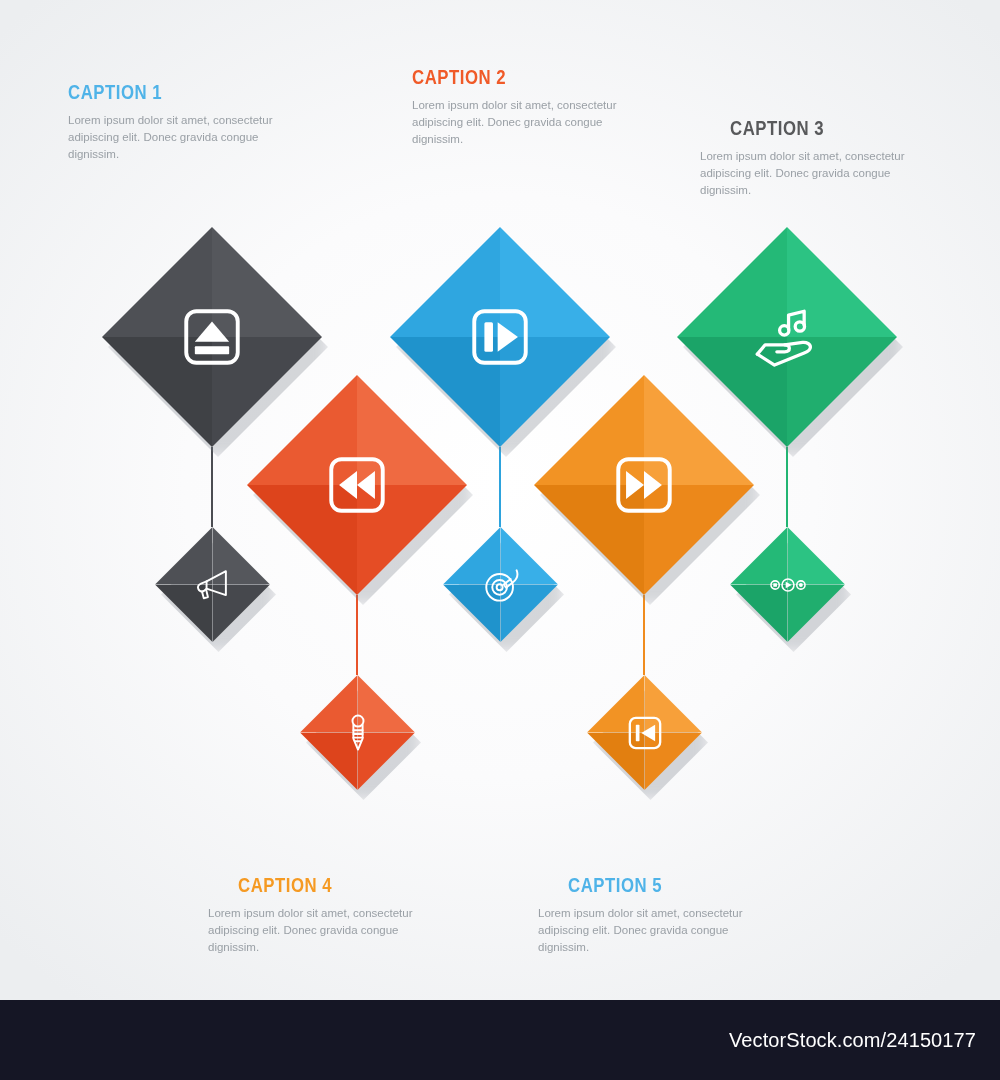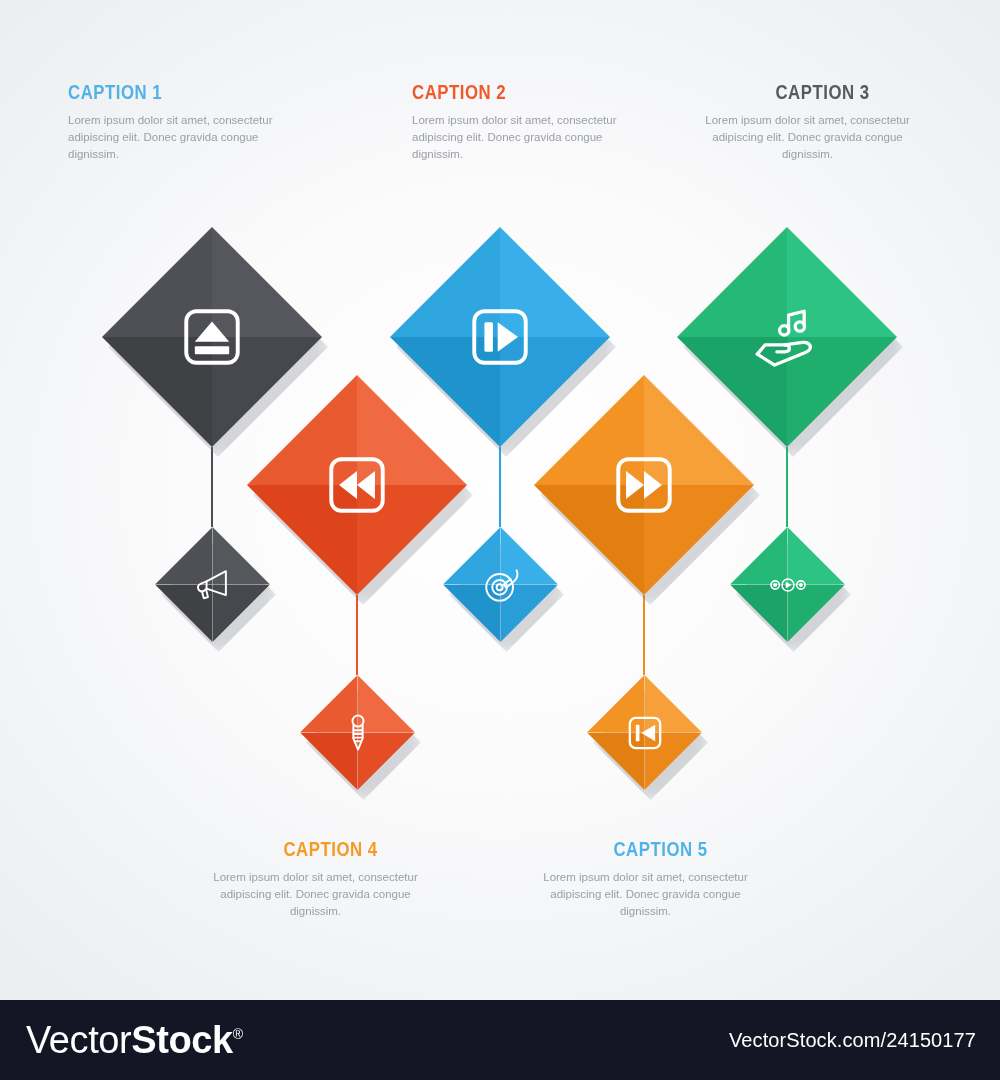--- a/index.html
+++ b/index.html
@@ -41,21 +41,21 @@
   }
   .caption-title.right-al {
     transform-origin: right center;
   }
   .caption-body {
     margin-top: 9px;
     font-size: 11.5px;
     line-height: 1.45;
     color: #9aa0a6;
   }
-  .cap-right { text-align: center; }
+  .cap-right { text-align: left; margin-top: 36px; }
 
   
   .node {
     position: absolute;
   }
   .diamond {
     position: absolute;
     left: 0; top: 0;
     width: 100%;
     height: 100%;
@@ -147,21 +147,21 @@
 </head>
 <body>
 
 <div id="stage">
 
   <div id="captions-layer">
       <div class="caption" style="left: 68px; top: 82px;">
         <div class="caption-title" style="color: rgb(79, 179, 232);">CAPTION 1</div>
         <div class="caption-body">Lorem ipsum dolor sit amet, consectetur adipiscing elit. Donec gravida congue dignissim.</div>
       </div>
-      <div class="caption" style="left: 412px; top: 82px;">
+      <div class="caption" style="left: 412px; top: 67px;">
         <div class="caption-title" style="color: rgb(240, 90, 40);">CAPTION 2</div>
         <div class="caption-body">Lorem ipsum dolor sit amet, consectetur adipiscing elit. Donec gravida congue dignissim.</div>
       </div>
       <div class="caption cap-right" style="left: 700px; top: 82px;">
         <div class="caption-title right-al" style="color: rgb(88, 89, 91);">CAPTION 3</div>
         <div class="caption-body">Lorem ipsum dolor sit amet, consectetur adipiscing elit. Donec gravida congue dignissim.</div>
       </div>
       <div class="caption cap-right" style="left: 208px; top: 839px;">
         <div class="caption-title right-al" style="color: rgb(245, 154, 35);">CAPTION 4</div>
         <div class="caption-body">Lorem ipsum dolor sit amet, consectetur adipiscing elit. Donec gravida congue dignissim.</div>
@@ -434,19 +434,16 @@
             </g>
             <rect x="18" y="46" width="8" height="8" rx="1" fill="#fff"></rect>
             <path d="M45 43 L58 50 L45 57 Z" fill="#fff"></path>
             <circle cx="78" cy="50" r="4.2" fill="#fff"></circle>
           </svg>
         </div>
       </div>
     </div>
 
   <div id="footer">
-    <div id="vs-logo">
-      <span>Vector</span><b>Stock</b><sup>®</sup>
-    </div>
     <div id="vs-url">VectorStock.com/24150177</div>
   </div>
 
 </div>
 
 </body></html>

